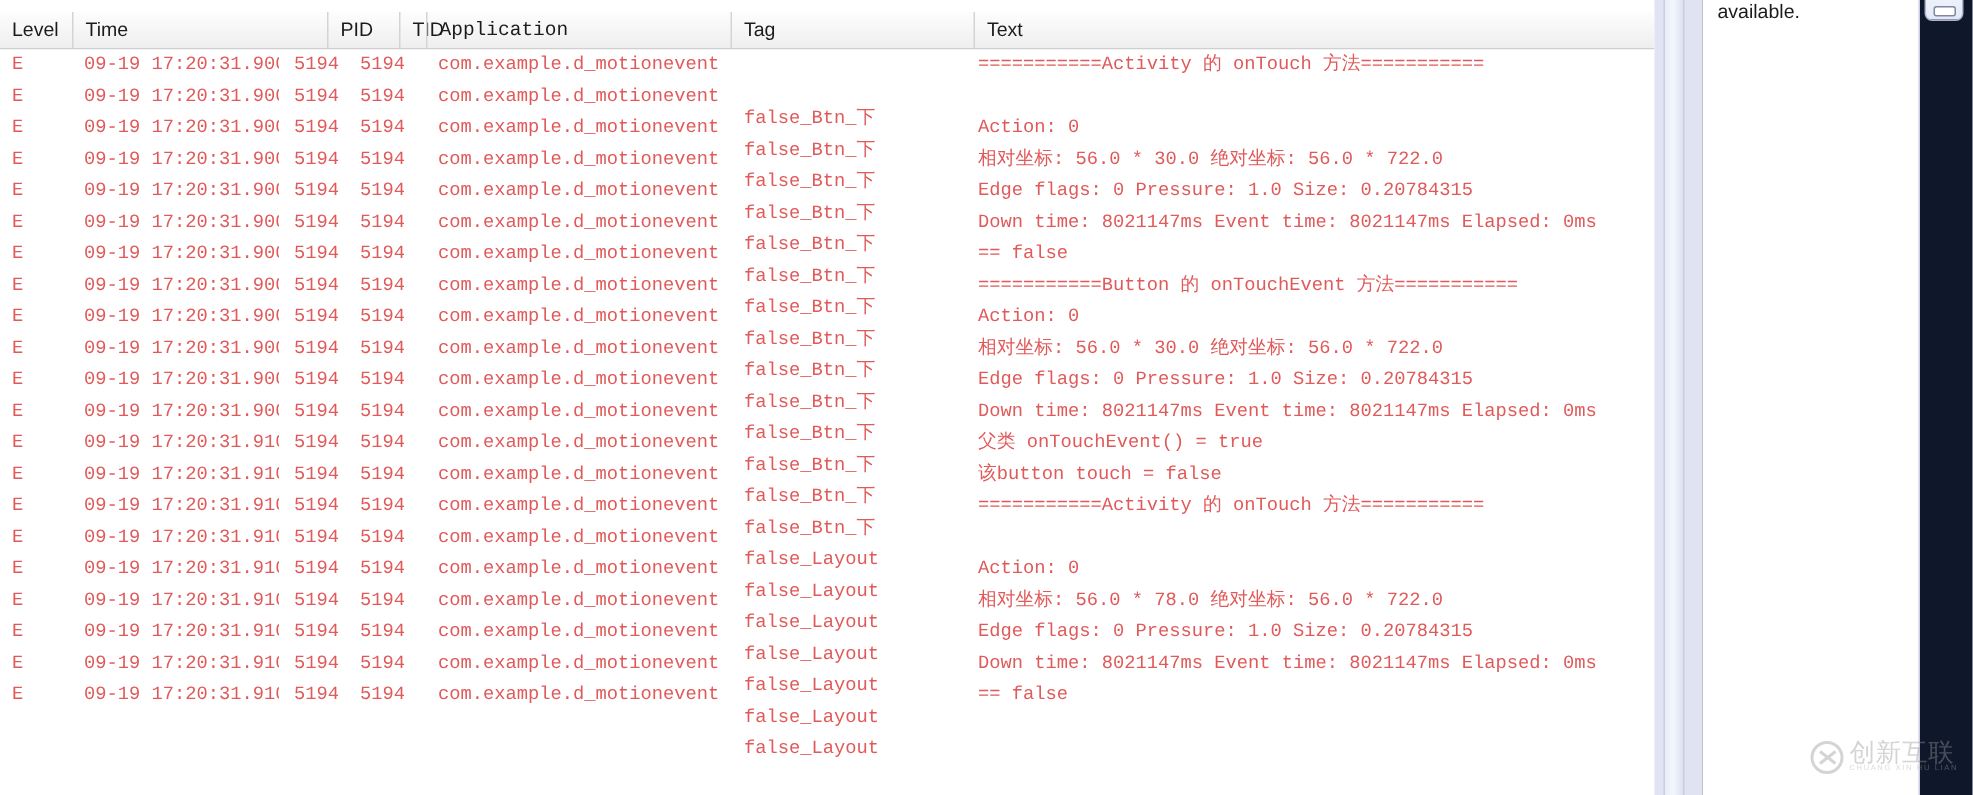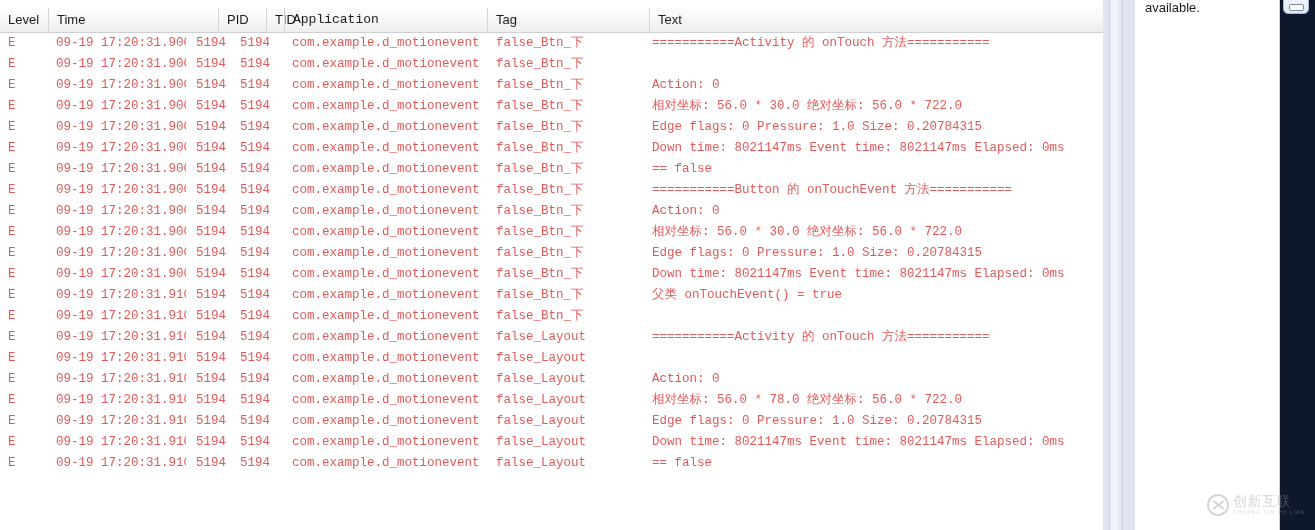--- a/index.html
+++ b/index.html
@@ -87,21 +87,21 @@
     color: #e05a5a;
     white-space: nowrap;
     overflow: hidden;
     cursor: default;
   }
   .cell-level { left: 8px;   width: 34px; text-align: left; }
   .cell-time  { left: 56px;  width: 130px; }
   .cell-pid   { left: 196px; width: 38px; }
   .cell-tid   { left: 240px; width: 38px; }
   .cell-app   { left: 292px; width: 192px; }
-  .cell-tag   { left: 496px; width: 148px; }
+  .cell-tag   { left: 496px; width: 148px; margin-top: 36px; }
   .cell-text  { left: 652px; width: 448px; }
 
   
   #panel-gutter {
     position: absolute;
     left: 1103px;
     top: 0;
     width: 32px;
     height: 530px;
     background: #dfe3f2;
@@ -202,21 +202,21 @@
   }
   #watermark .wm-mark::before { transform: rotate(38deg); }
   #watermark .wm-mark::after  { transform: rotate(-38deg); }
   #watermark .wm-words {
     margin-left: 4px;
     display: flex;
     flex-direction: column;
     justify-content: center;
   }
   #watermark .wm-cn {
-    font-size: 14px;
+    font-size: 17px;
     color: #9a9a9a;
     line-height: 15px;
     letter-spacing: 0.5px;
     white-space: nowrap;
   }
   #watermark .wm-en {
     font-size: 5px;
     color: #a8a8a8;
     line-height: 7px;
     letter-spacing: 1.1px;
@@ -357,20 +357,21 @@
           <div class="cell cell-tag">false_Btn_下</div>
           <div class="cell cell-text">父类 onTouchEvent() = true</div>
         </div>
         <div class="log-row" style="top: 273px;">
           <div class="cell cell-level">E</div>
           <div class="cell cell-time">09-19 17:20:31.910</div>
           <div class="cell cell-pid">5194</div>
           <div class="cell cell-tid">5194</div>
           <div class="cell cell-app">com.example.d_motionevent</div>
           <div class="cell cell-tag">false_Btn_下</div>
+          <div class="cell cell-text">该button touch = false</div>
         </div>
         <div class="log-row" style="top: 294px;">
           <div class="cell cell-level">E</div>
           <div class="cell cell-time">09-19 17:20:31.910</div>
           <div class="cell cell-pid">5194</div>
           <div class="cell cell-tid">5194</div>
           <div class="cell cell-app">com.example.d_motionevent</div>
           <div class="cell cell-tag">false_Layout</div>
           <div class="cell cell-text">===========Activity 的 onTouch 方法===========</div>
         </div>

